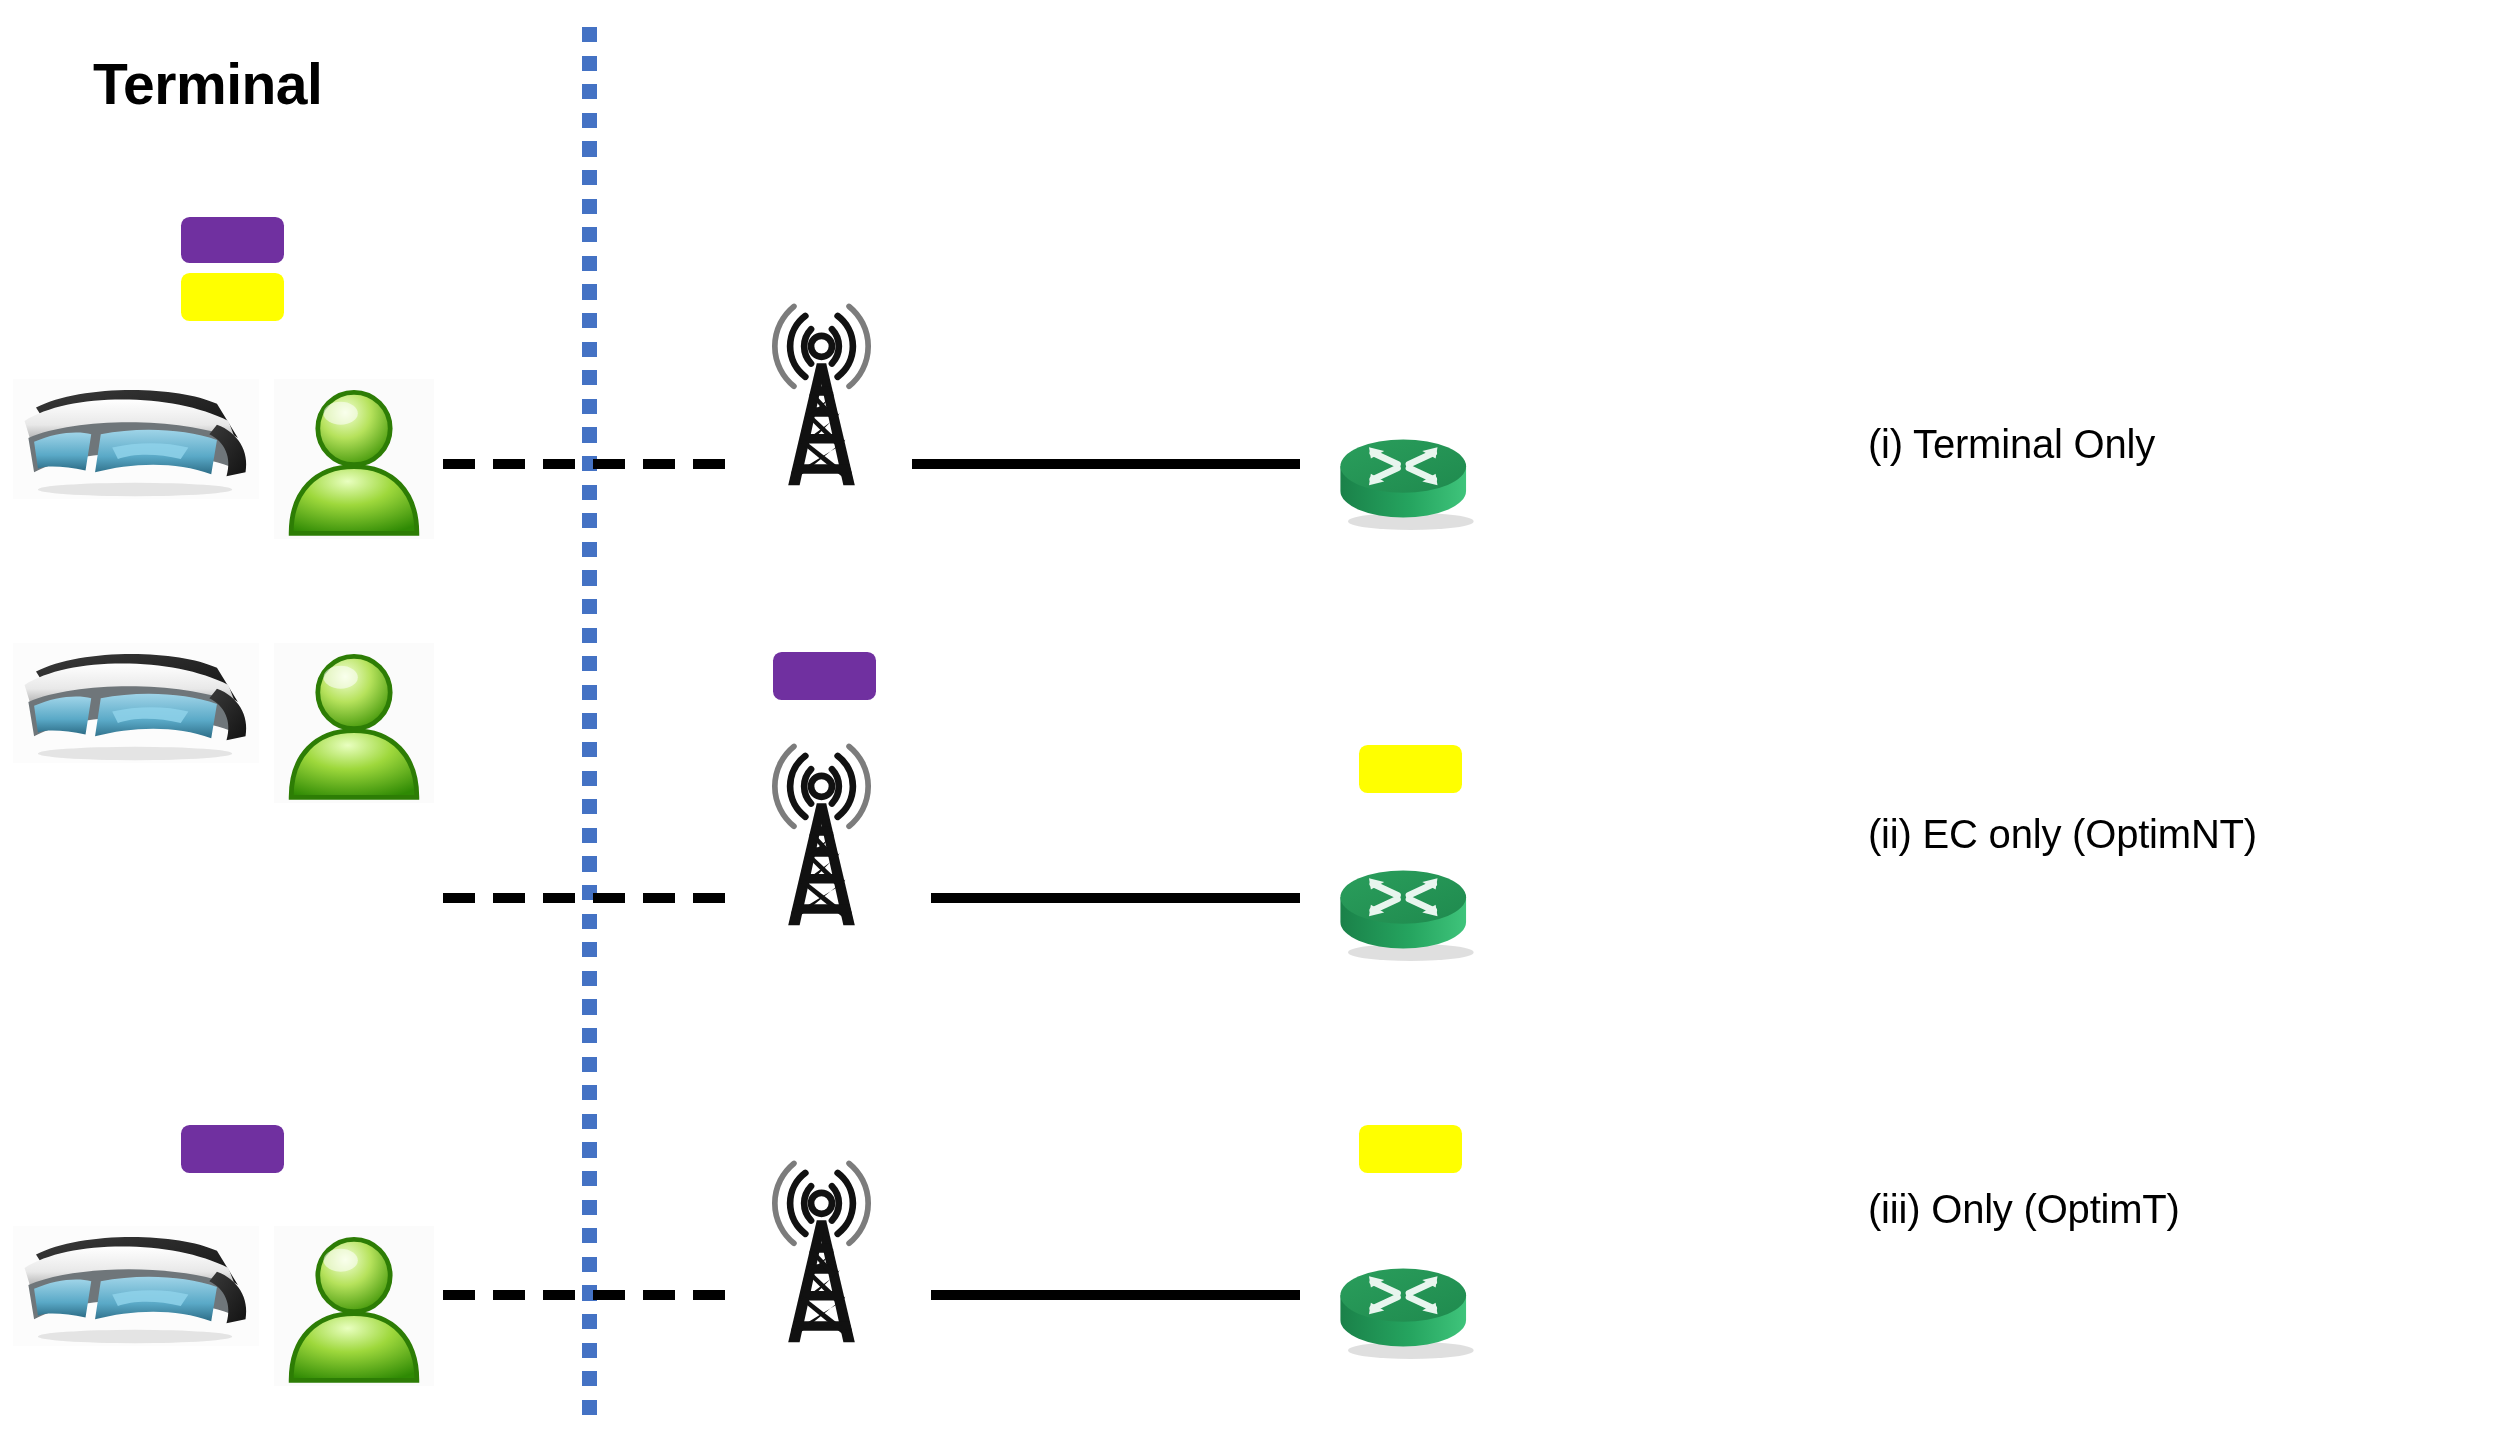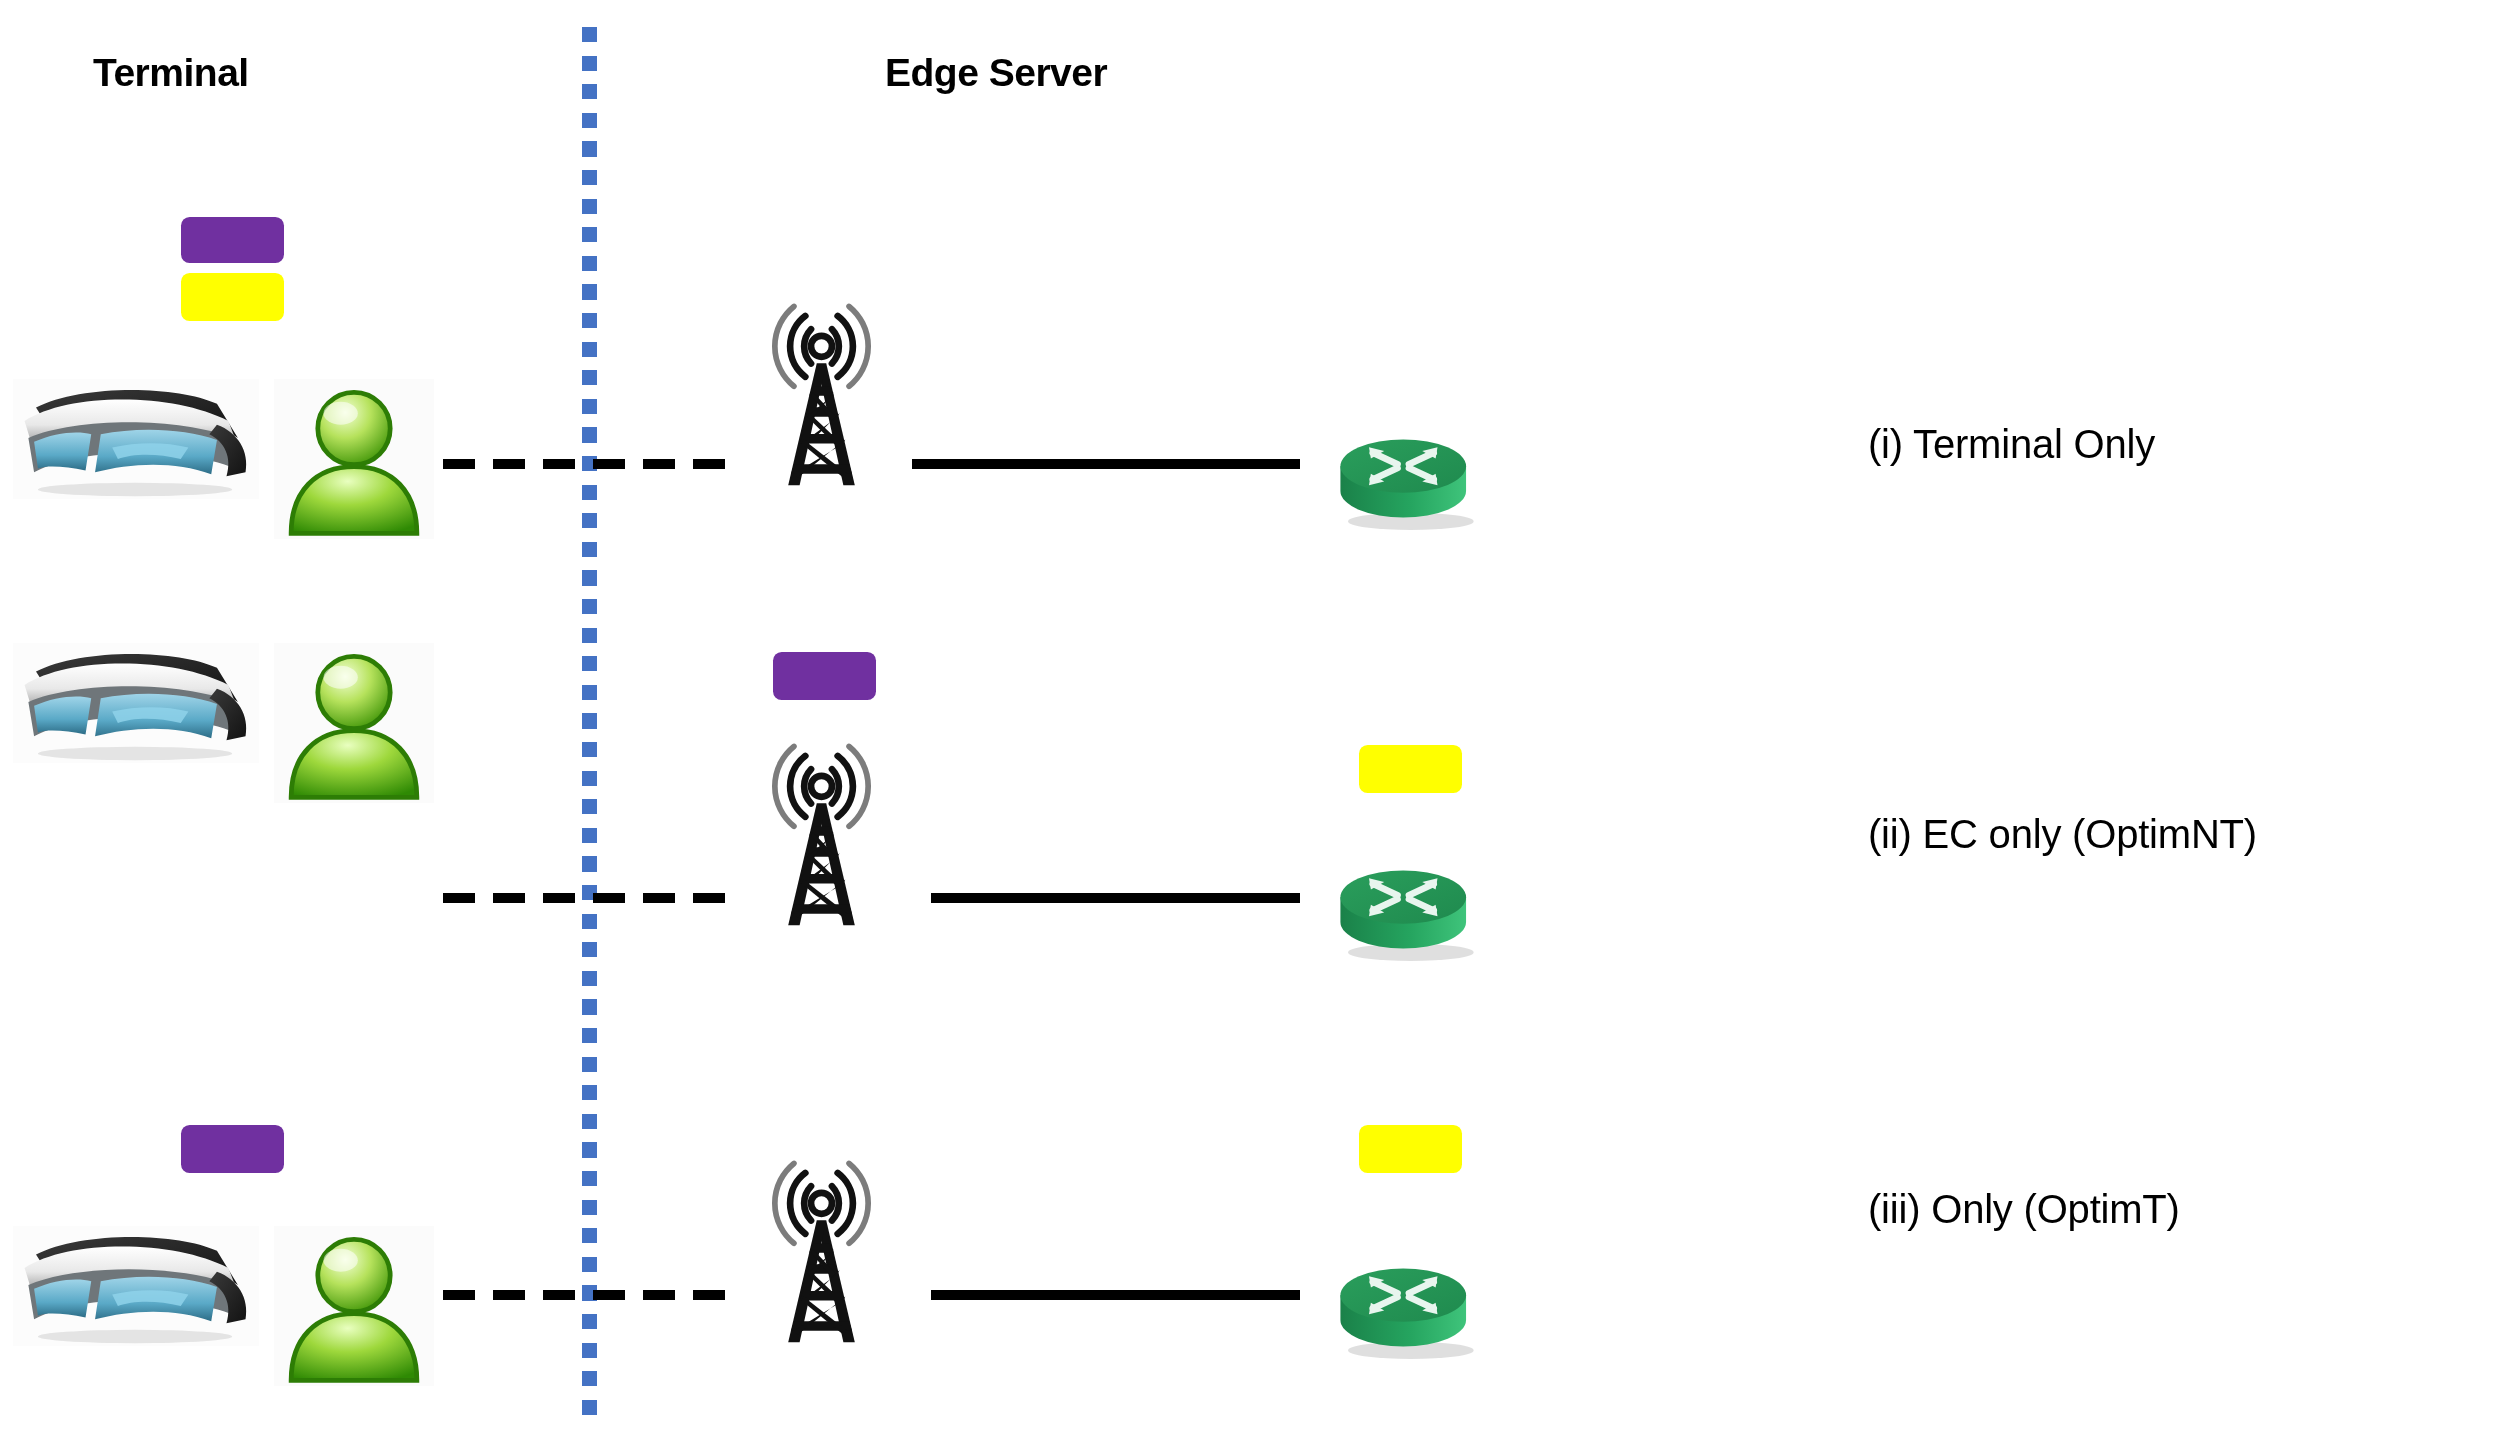--- a/index.html
+++ b/index.html
@@ -16,21 +16,21 @@
     width: 2512px;
     height: 1452px;
     background: #ffffff;
     overflow: hidden;
   }
 
   
   .col-heading {
     position: absolute;
     font-weight: bold;
-    font-size: 39px;
+    font-size: 57px;
     letter-spacing: -0.5px;
     white-space: nowrap;
     color: #000000;
   }
   #heading-terminal { left: 93px;  top: 51px; }
   #heading-edge     { left: 885px; top: 51px; }
 
   
   #divider {
     position: absolute;
@@ -89,21 +89,20 @@
   #label-row-1 { left: 1868px; top: 422px; }
   #label-row-2 { left: 1868px; top: 812px; }
   #label-row-3 { left: 1868px; top: 1187px; }
 </style>
 </head>
 <body>
 
 <div id="stage">
 
   <div class="col-heading" id="heading-terminal">Terminal</div>
-  <div class="col-heading" id="heading-edge">Edge Server</div>
 
   <div id="divider"></div>
 
   <div class="block purple icon-abs" style="left:181px; top:217px; width:103px; height:46px;"></div>
   <div class="block yellow icon-abs" style="left:181px; top:273px; width:103px; height:48px;"></div>
 
   <div class="icon-abs glasses-wrap" style="left:13.3px; top:379px;">
     <svg viewBox="0 0 258 126" xmlns="http://www.w3.org/2000/svg">
       <defs>
         <linearGradient id="g1band" x1="0" y1="0" x2="0" y2="1">

